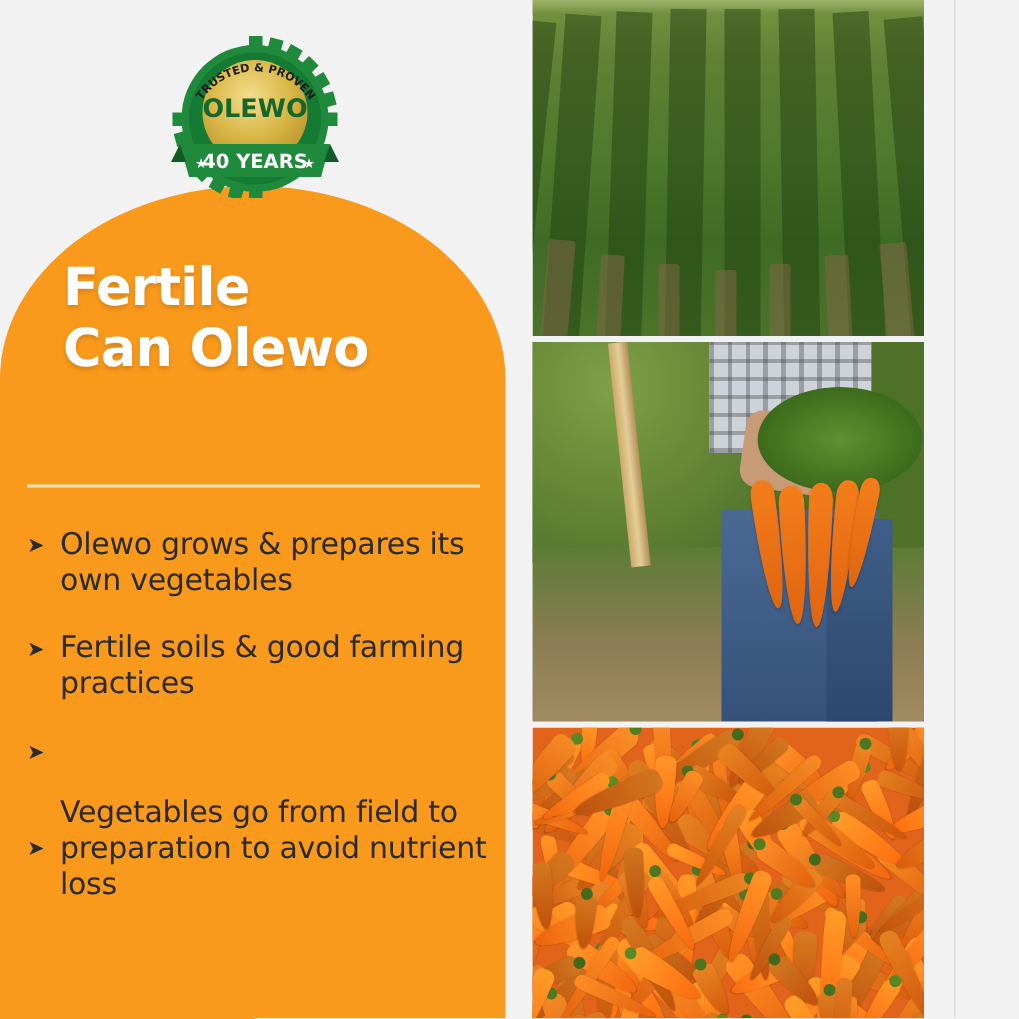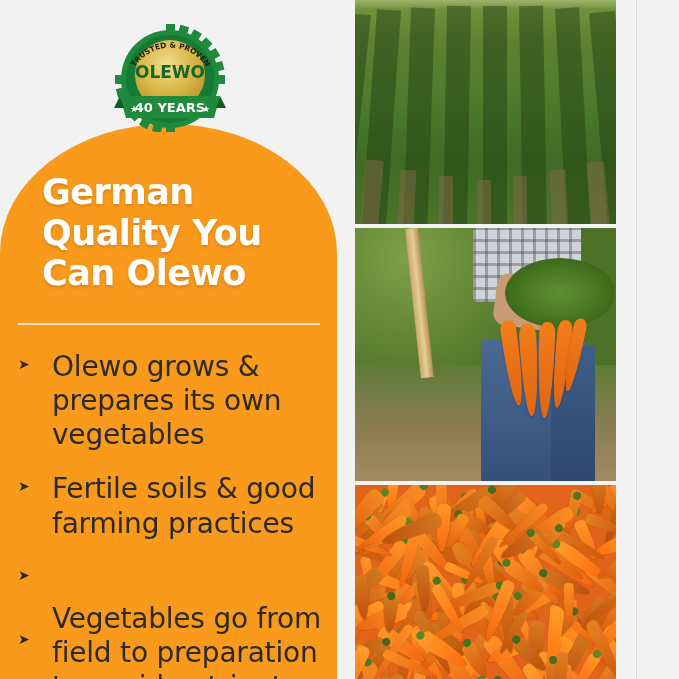--- a/index.html
+++ b/index.html
@@ -57,24 +57,23 @@
   .bullet .arrow{
     flex:0 0 22px;
     color:#2b2b2b;
     font-size:14px;
     line-height:1;
     padding-top:7px;
     text-align:left;
   }
   .bullet .btxt{
     color:#2b2b2b;
-    font-size:28px;
+    font-size:20px;
     line-height:1.22;
     letter-spacing:-0.2px;
-    margin-left:12px;
   }
   .bullet.b4 .arrow{padding-top:30px;}
 
   
   .badge{
     position:absolute;
     left:108px;top:22px;
     width:125px;height:110px;
   }
   .badge svg{display:block;}
@@ -191,22 +190,21 @@
 </head>
 <body>
 
 <div class="page">
 
   <div class="orange-panel"></div>
 
   <div class="panel-inner">
 
     <div class="headline">
-      <div>German</div>
-      <div>Quality You</div>
+      <div>Fertile</div>
       <div>Can Olewo</div>
     </div>
 
     <div class="divider"></div>
 
     <div class="bullets">
       <div class="bullet b1">
         <span class="arrow">➤</span>
         <span class="btxt">Olewo grows &amp; prepares its own vegetables</span>
       </div>

